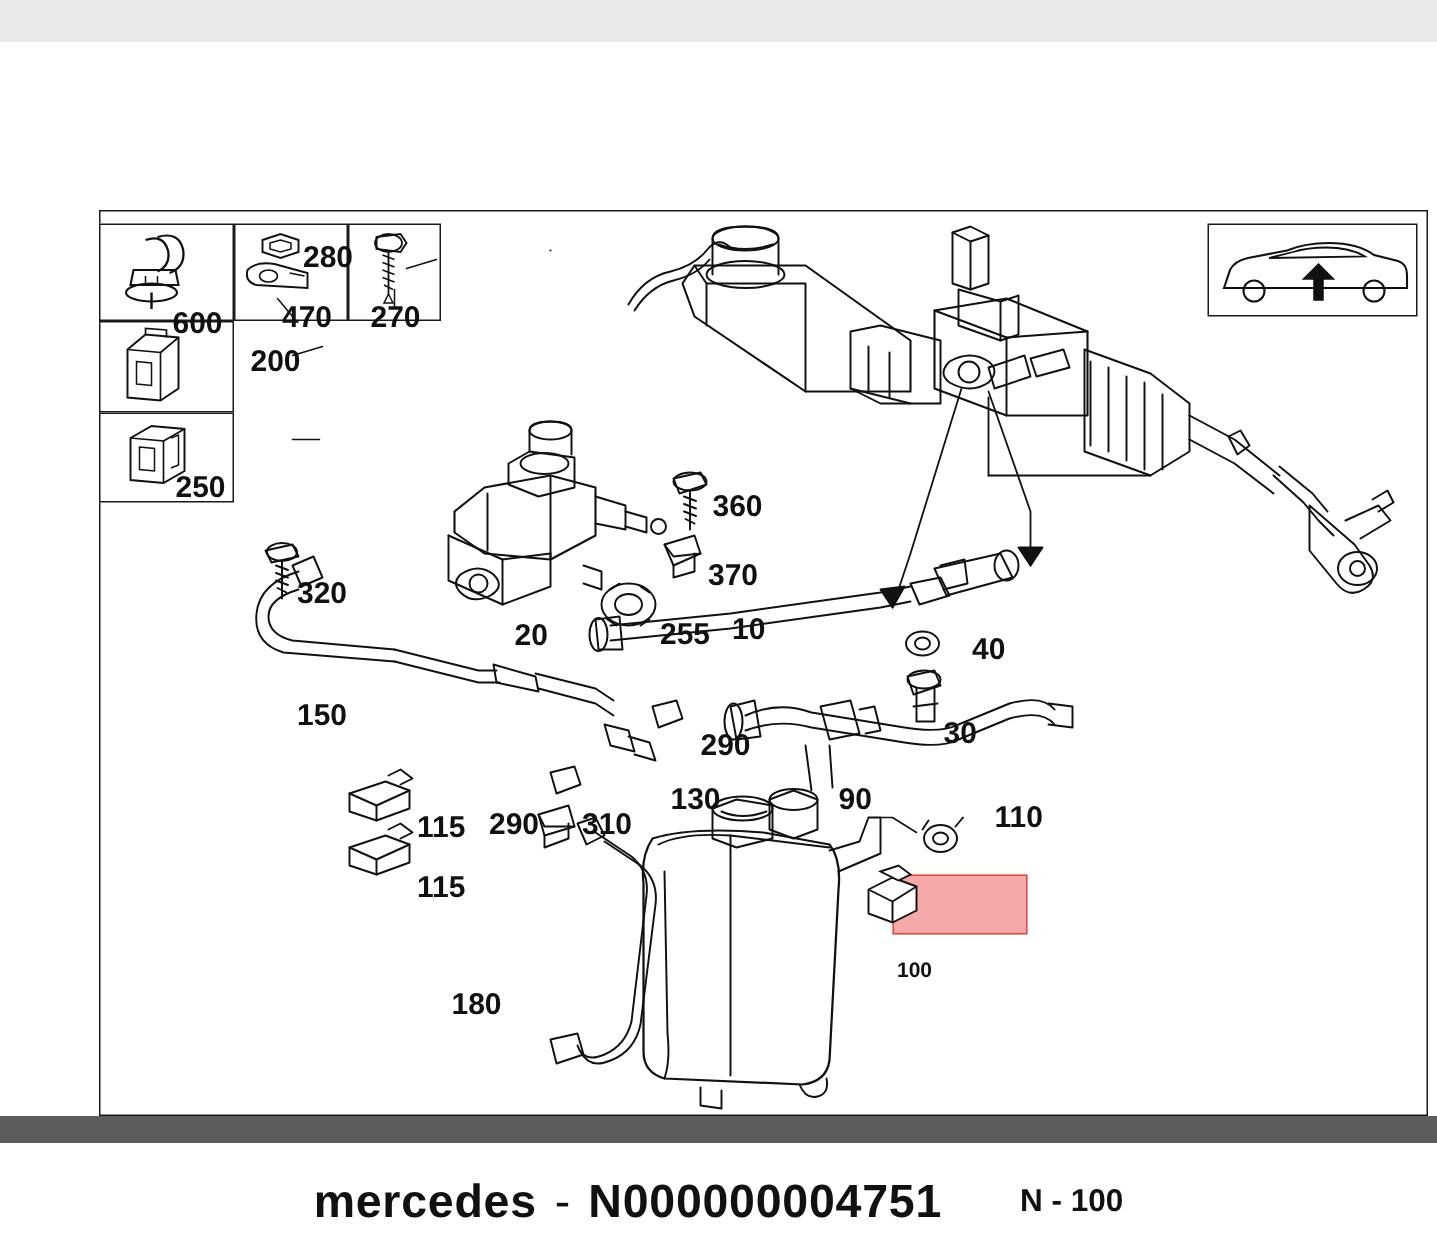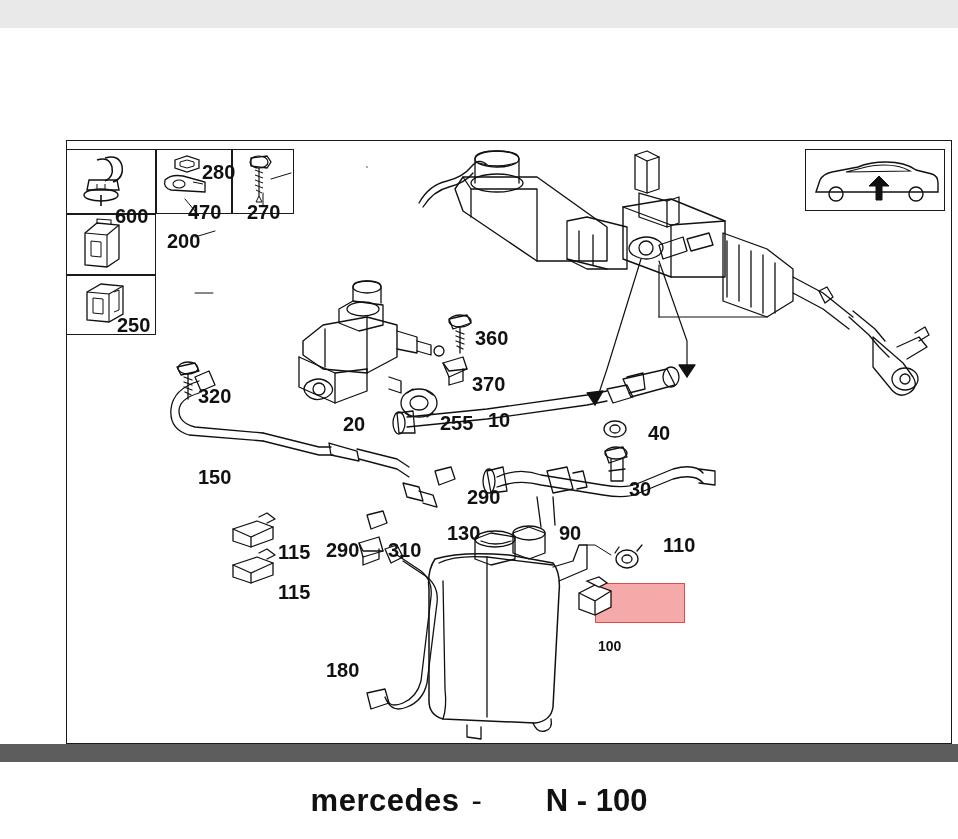--- a/index.html
+++ b/index.html
@@ -33,21 +33,21 @@
     gap:0px;
   }
   .brand {
     font-size:31px; font-weight:bold; letter-spacing:0.5px; color:#111;
   }
   .dash { font-size:31px; color:#111; margin:0 12px; }
   .partno {
     font-size:31px; font-weight:bold; color:#111; letter-spacing:0.5px;
   }
   .pagecode {
-    font-size:31px; font-weight:bold; color:#111; margin-left:52px;
+    font-size:21px; font-weight:bold; color:#111; margin-left:52px;
   }
 
   
   .frame {
     position:absolute; left:66px; top:140px; width:886px; height:604px;
     border:1px solid #1a1a1a; background:#fff;
   }
 
   
   .box { position:absolute; border:1px solid #1a1a1a; background:#fff; }
@@ -344,24 +344,25 @@
     <div class="lbl" style="left:131px; top:325px;">150</div>
     <div class="lbl" style="left:400px; top:345px;">290</div>
     <div class="lbl" style="left:259px; top:398px;">290</div>
     <div class="lbl" style="left:492px; top:381px;">90</div>
     <div class="lbl" style="left:211px; top:400px;">115</div>
     <div class="lbl" style="left:211px; top:440px;">115</div>
     <div class="lbl" style="left:321px; top:398px;">310</div>
     <div class="lbl" style="left:380px; top:381px;">130</div>
     <div class="lbl" style="left:580px; top:393px;margin-left:16px;">110</div>
     <div class="hl-text" style="left:531px; top:453px;margin-top:44px;">100</div>
-    <div class="lbl" style="left:259px; top:518px;">180</div>
+    <div class="lbl" style="left:234px; top:518px;">180</div>
 
   </div>
 
   <div class="footer"></div>
   <div class="footer-inner">
     <span class="brand">mercedes</span>
     <span class="dash">-</span>
+    <span class="partno">N000000004751</span>
     <span class="pagecode">N - 100</span>
   </div>
 
 </div>
 
 </body></html>

